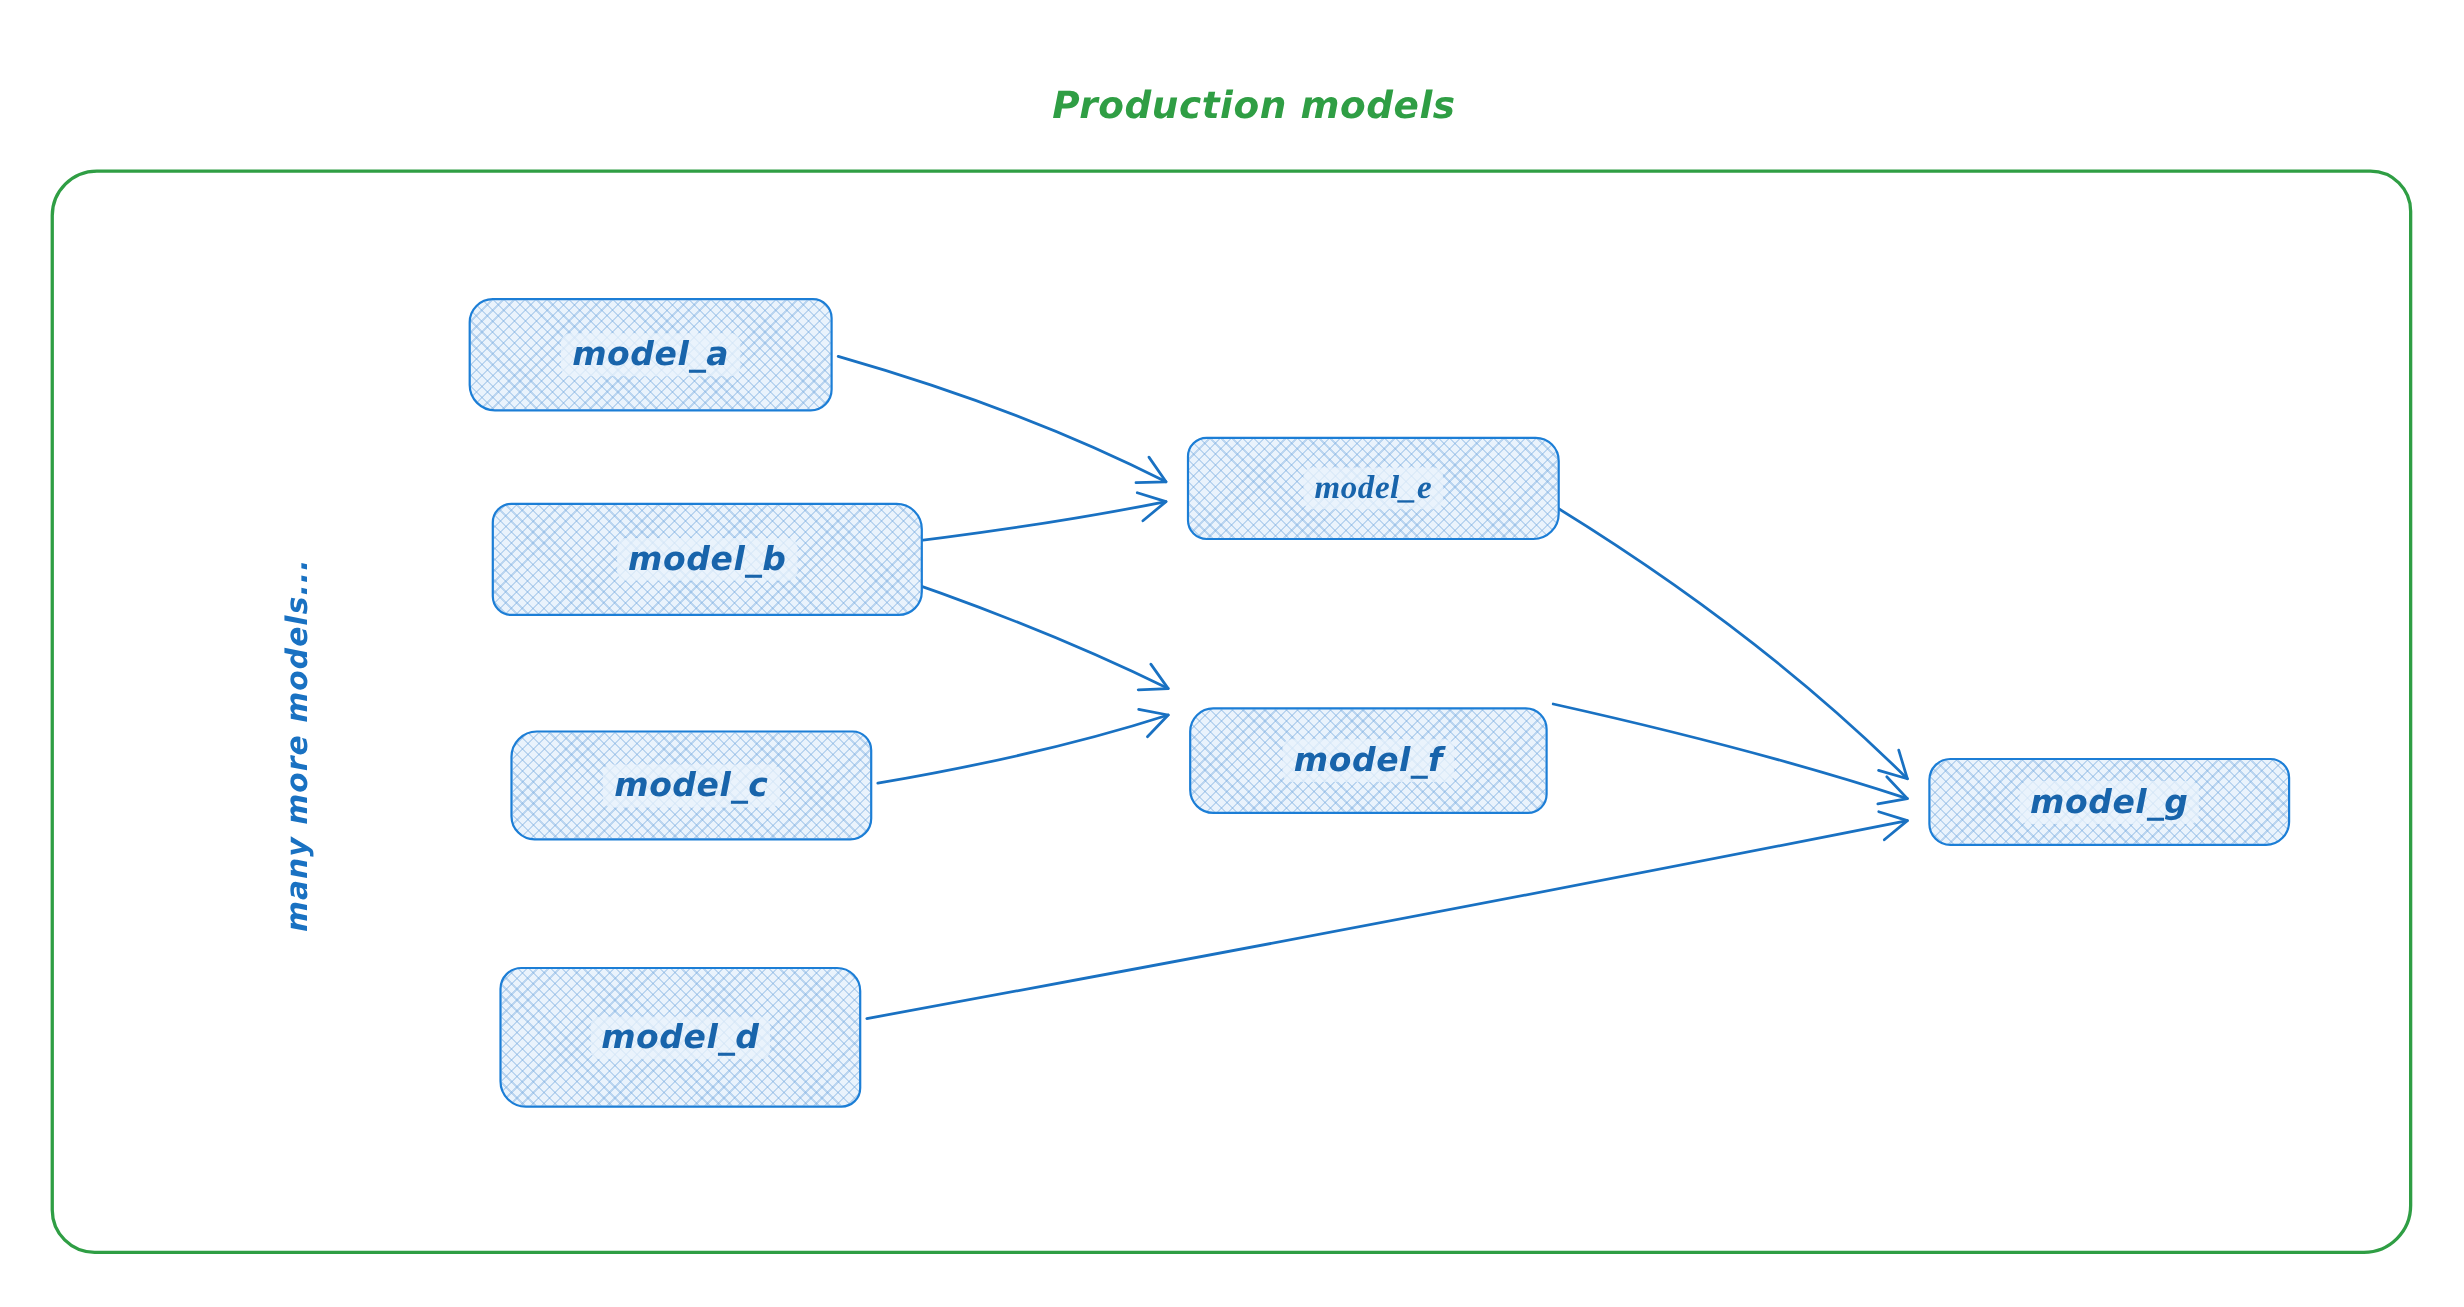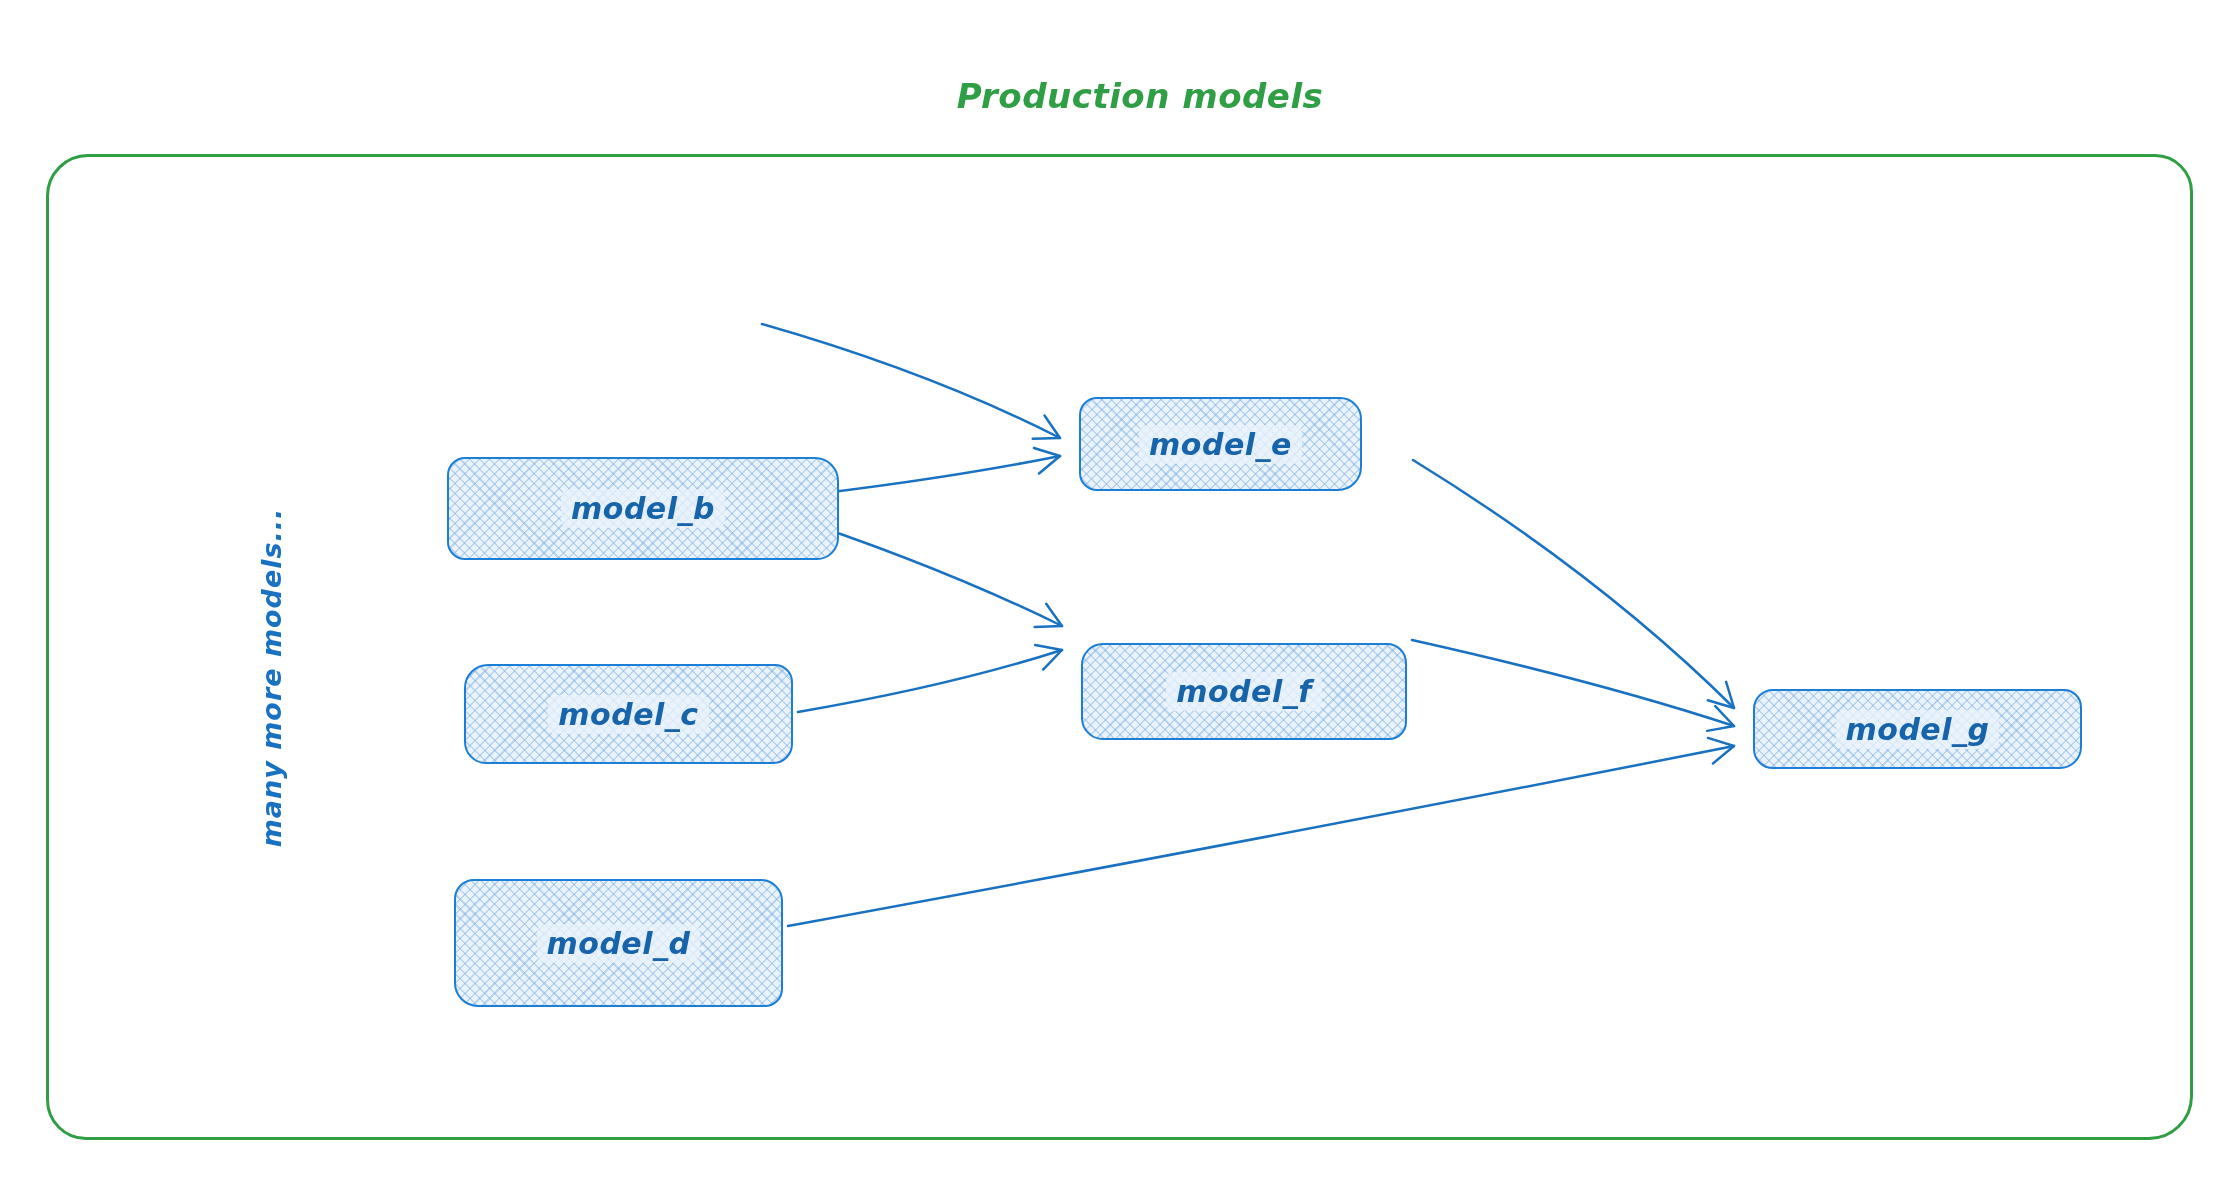--- a/index.html
+++ b/index.html
@@ -72,21 +72,21 @@
   }
   .node span {
     background: rgba(234,243,252,0.75);
     padding: 2px 10px;
     border-radius: 8px;
   }
   .node-a { left: 426px;  top: 271px; width: 331px; height: 103px; border-radius: 22px 18px 20px 24px; }
   .node-b { left: 447px;  top: 457px; width: 392px; height: 103px; border-radius: 18px 24px 22px 18px; }
   .node-c { left: 464px;  top: 664px; width: 329px; height: 100px; border-radius: 24px 18px 20px 22px; }
   .node-d { left: 454px;  top: 879px; width: 329px; height: 128px; border-radius: 20px 22px 18px 24px; }
-  .node-e { left: 1079px; top: 397px; width: 283px; height: 94px;  border-radius: 18px 22px 24px 18px; }
+  .node-e { left: 1079px; top: 397px; width: 339px; height: 94px;  border-radius: 18px 22px 24px 18px; font-family: Liberation Serif, serif; }
   .node-f { left: 1081px; top: 596px; width: 326px; height: 97px;  border-radius: 22px 20px 18px 22px; margin-top: 47px; }
   .node-g { left: 1753px; top: 689px; width: 329px; height: 80px;  border-radius: 20px 18px 22px 20px; }
   .edges-layer {
     position: absolute;
     left: 0;
     top: 0;
     width: 2240px;
     height: 1188px;
     pointer-events: none;
   }
@@ -110,20 +110,23 @@
     </defs>
     <path d="M762 324 Q 930 372 1060 438" fill="none" stroke="#1971c2" stroke-width="2.5" stroke-linecap="round" marker-end="url(#arrowhead)"></path>
     <path d="M782 498 Q 940 480 1060 456" fill="none" stroke="#1971c2" stroke-width="2.5" stroke-linecap="round" marker-end="url(#arrowhead)"></path>
     <path d="M782 514 Q 940 566 1062 626" fill="none" stroke="#1971c2" stroke-width="2.5" stroke-linecap="round" marker-end="url(#arrowhead)"></path>
     <path d="M798 712 Q 950 686 1062 650" fill="none" stroke="#1971c2" stroke-width="2.5" stroke-linecap="round" marker-end="url(#arrowhead)"></path>
     <path d="M1413 460 Q 1600 575 1734 708" fill="none" stroke="#1971c2" stroke-width="2.5" stroke-linecap="round" marker-end="url(#arrowhead)"></path>
     <path d="M1412 640 Q 1600 682 1734 726" fill="none" stroke="#1971c2" stroke-width="2.5" stroke-linecap="round" marker-end="url(#arrowhead)"></path>
     <path d="M788 926 Q 1300 832 1734 746" fill="none" stroke="#1971c2" stroke-width="2.5" stroke-linecap="round" marker-end="url(#arrowhead)"></path>
   </svg>
 
+  <div class="node node-a">
+    <span>model_a</span>
+  </div>
   <div class="node node-b">
     <span>model_b</span>
   </div>
   <div class="node node-c">
     <span>model_c</span>
   </div>
   <div class="node node-d">
     <span>model_d</span>
   </div>
   <div class="node node-e">

